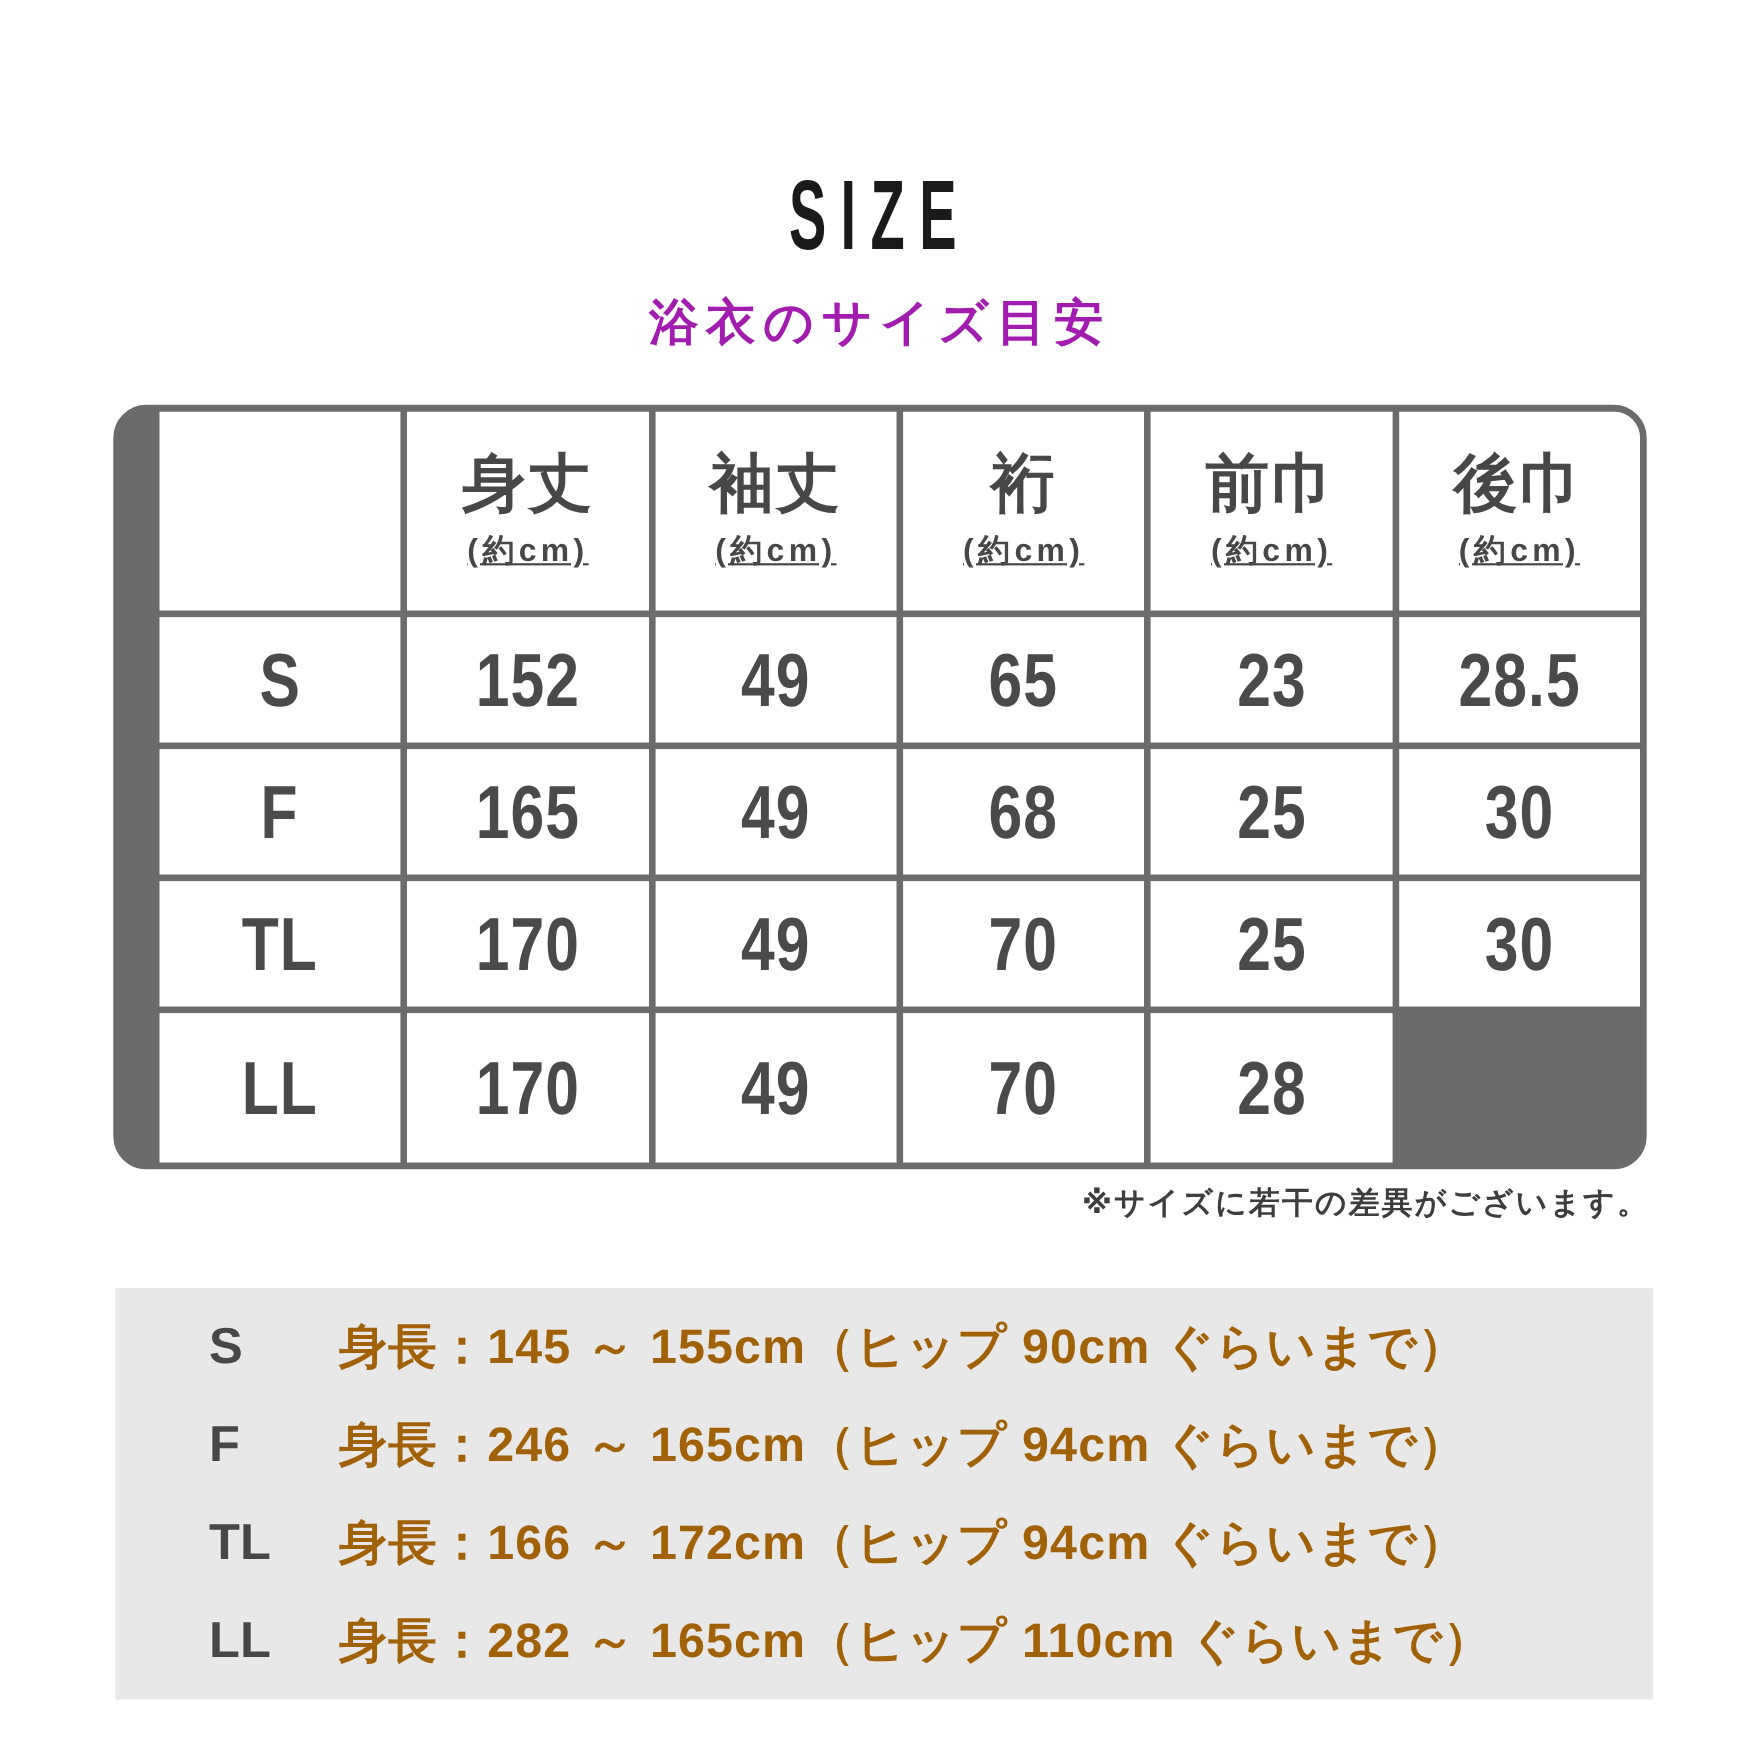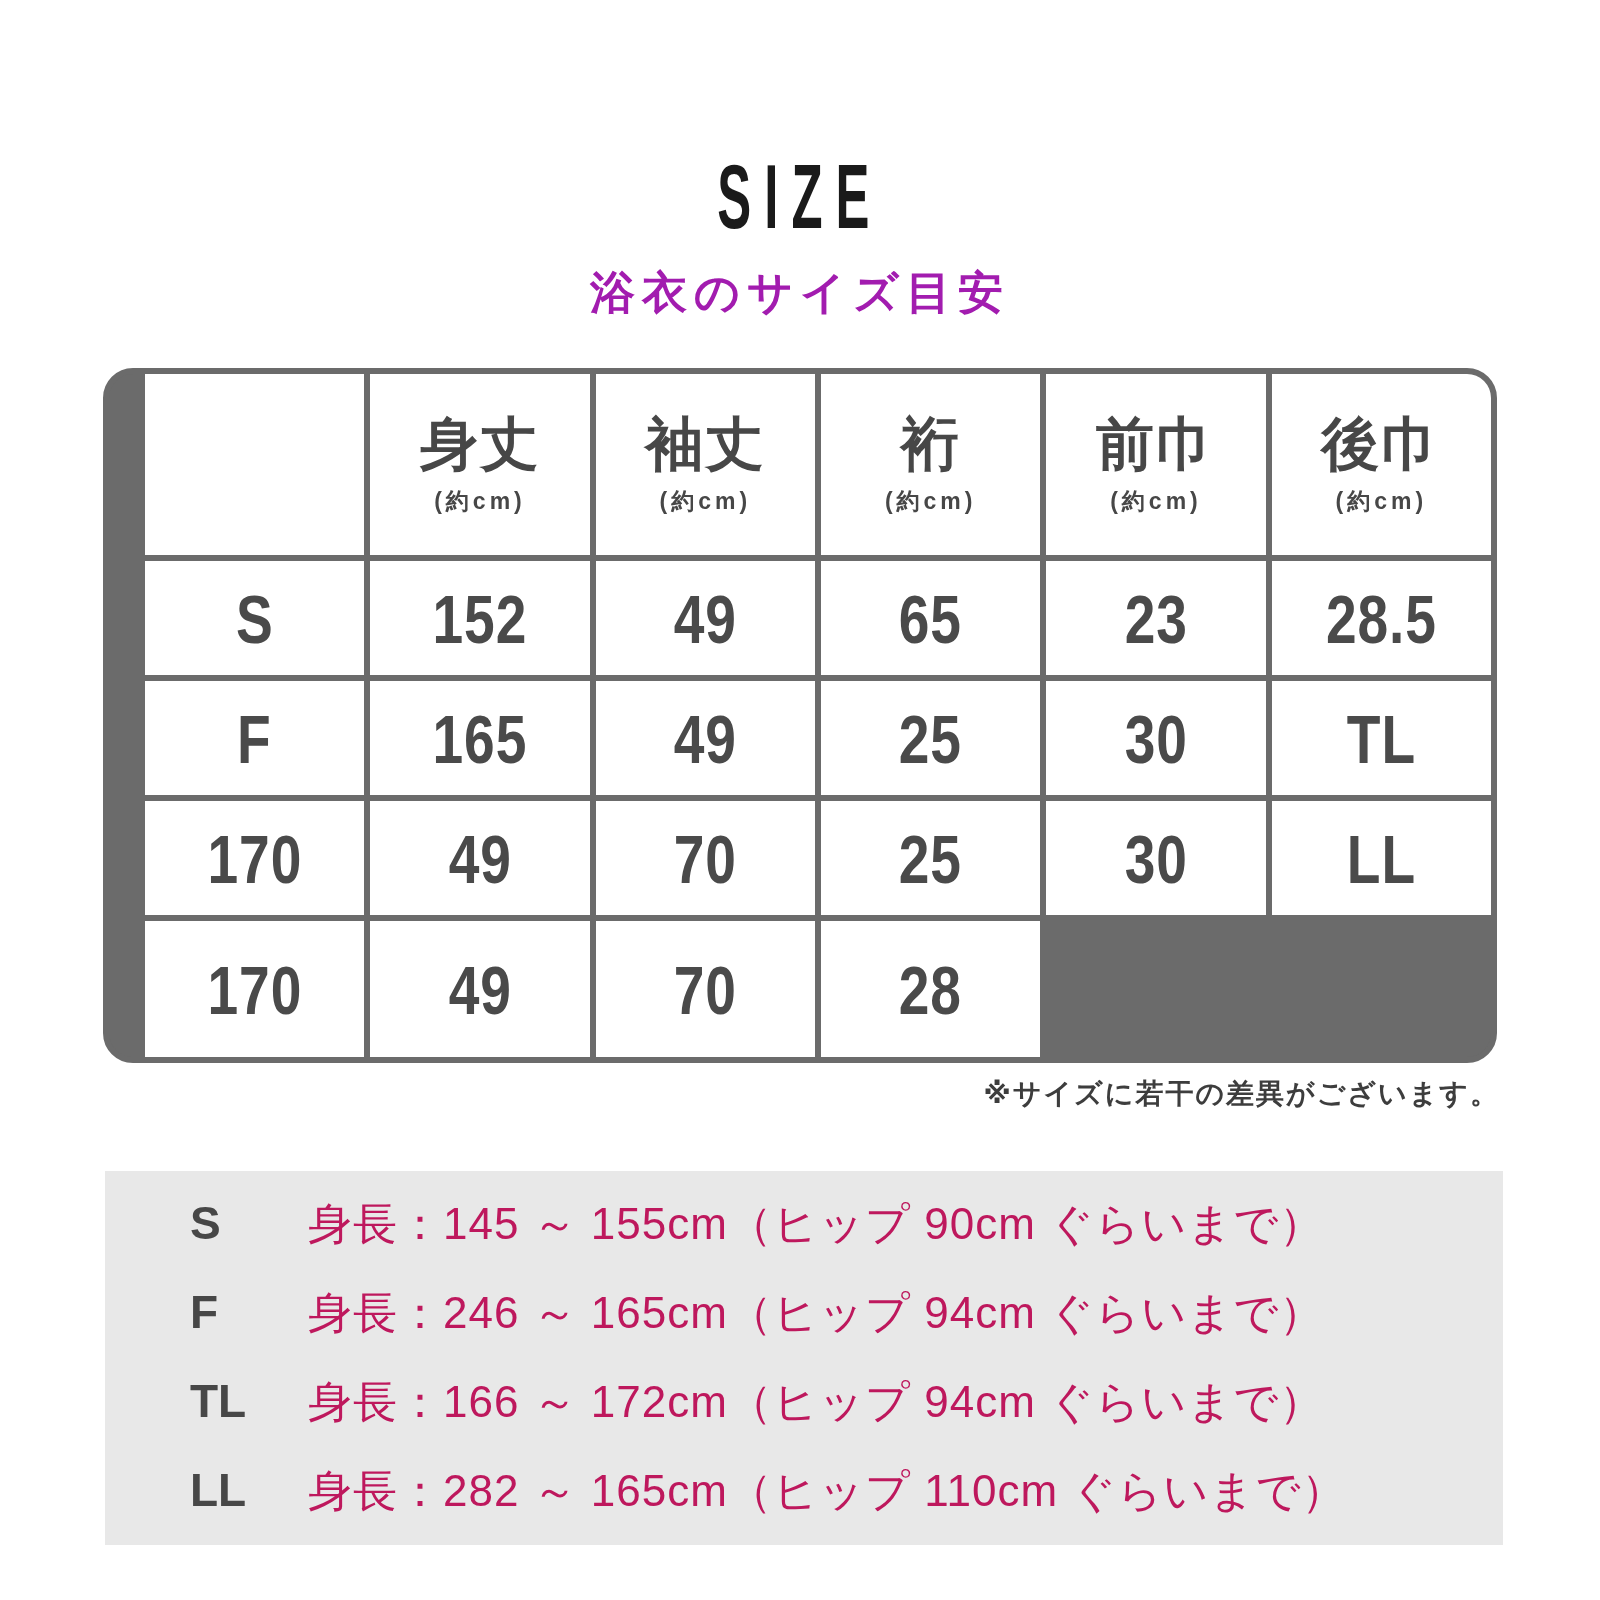--- a/index.html
+++ b/index.html
@@ -17,35 +17,35 @@
   .table-wrap{position:absolute;left:103px;top:325px;width:1394px;height:695px;
               box-sizing:border-box;border:6px solid #6b6b6b;border-radius:30px;
               overflow:hidden;background:#6b6b6b;padding-left:36px;}
   .grid{display:grid;width:100%;height:100%;
         grid-template-columns:repeat(6,1fr);
         grid-template-rows:181px 114px 114px 114px 136px;
         gap:6px;background:#6b6b6b;}
   .cell{background:#ffffff;display:flex;flex-direction:column;
         align-items:center;justify-content:center;}
   .col-label{font-weight:bold;font-size:58px;color:#474747;letter-spacing:2px;line-height:1.1;}
-  .col-unit{font-weight:bold;font-size:23px;color:#474747;letter-spacing:4px;margin-top:10px;}
+  .col-unit{font-weight:bold;font-size:29px;color:#474747;letter-spacing:4px;margin-top:10px;text-decoration:underline;}
   .big{display:inline-block;font-weight:bold;font-size:58px;color:#4a4a4a;
        transform:scale(0.95,1.18);letter-spacing:1px;}
 
   
   .note{position:absolute;right:100px;top:1032px;font-weight:bold;font-size:28px;
         letter-spacing:2px;color:#3d3d3d;}
 
   
   .panel{position:absolute;left:105px;top:1128px;width:1398px;height:374px;
          box-sizing:border-box;display:flex;flex-direction:column;
          justify-content:center;gap:30px;padding-left:85px;}
   .guide-line{display:flex;align-items:baseline;}
   .guide-size{font-weight:bold;font-size:46px;color:#474747;width:118px;flex:0 0 118px;}
-  .guide-text{font-weight:normal;font-size:44px;color:#be185d;letter-spacing:1px;}
+  .guide-text{font-weight:bold;font-size:44px;color:#a16207;letter-spacing:1px;}
 </style>
 </head>
 <body>
 
 <div id="canvas">
   <div class="title">
     <span>SIZE</span>
   </div>
   <div class="subtitle">浴衣のサイズ目安</div>
 
@@ -91,20 +91,23 @@
           <span class="big">28.5</span>
         </div>
         <div class="cell">
           <span class="big">F</span>
         </div>
         <div class="cell">
           <span class="big">165</span>
         </div>
         <div class="cell">
           <span class="big">49</span>
+        </div>
+        <div class="cell">
+          <span class="big">68</span>
         </div>
         <div class="cell">
           <span class="big">25</span>
         </div>
         <div class="cell">
           <span class="big">30</span>
         </div>
         <div class="cell">
           <span class="big">TL</span>
         </div>

